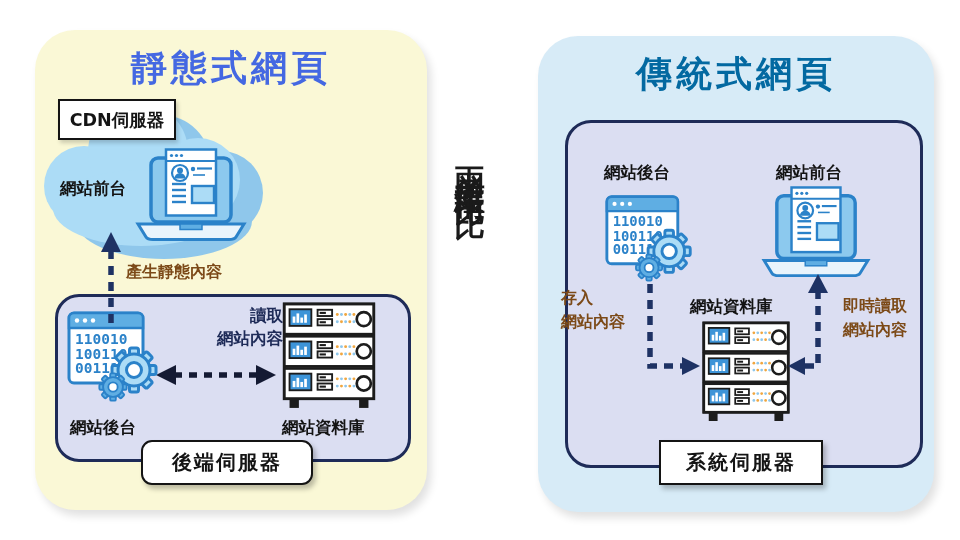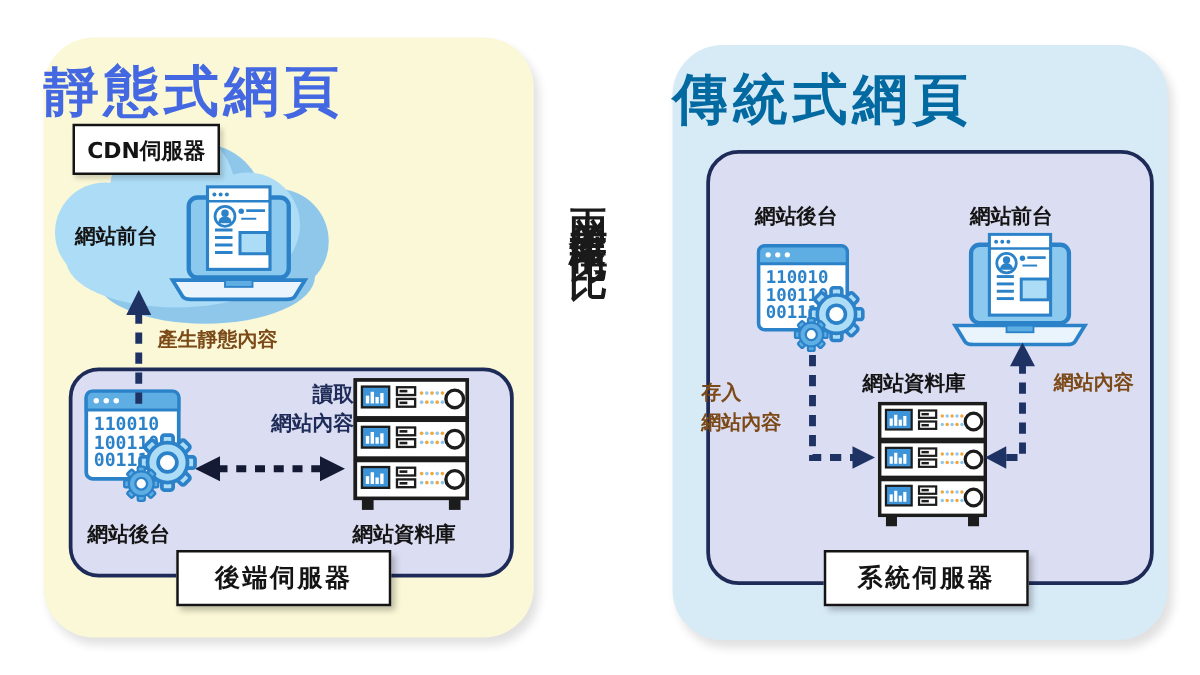--- a/index.html
+++ b/index.html
@@ -3,28 +3,28 @@
 <meta charset="utf-8">
 <style>
   html,body{margin:0;padding:0;background:#ffffff;}
   #stage{position:relative;width:960px;height:540px;background:#ffffff;overflow:hidden;
          font-family:"DejaVu Sans","Liberation Sans",sans-serif;}
   .abs{position:absolute;}
   
   .panel{border-radius:40px;box-shadow:4px 6px 8px rgba(0,0,0,0.12);}
   #left-panel{left:35px;top:30px;width:392px;height:480px;background:#FAF8D6;}
   #right-panel{left:538px;top:36px;width:396px;height:476px;background:#D7EBF7;}
-  .panel-title{font-size:44px;font-weight:700;letter-spacing:4px;width:100%;}
+  .panel-title{font-size:36px;font-weight:700;letter-spacing:4px;text-align:center;width:100%;}
   #left-title{left:35px;top:44px;width:392px;color:#4468E2;}
   #right-title{left:538px;top:50px;width:396px;color:#0369a1;}
   
   .tagbox{background:#ffffff;border:2.5px solid #141414;display:flex;align-items:center;
           justify-content:center;font-weight:700;color:#141414;box-shadow:3px 4px 5px rgba(0,0,0,0.25);}
   #cdn-box{left:58px;top:99px;width:114px;height:37px;font-size:17.5px;box-shadow:2px 3px 4px rgba(0,0,0,0.18);align-items:center;}
-  #backend-server-box{left:141px;top:440px;width:168px;height:41px;font-size:20px;letter-spacing:2px;z-index:9;}
+  #backend-server-box{left:141px;top:440px;width:168px;height:41px;font-size:20px;letter-spacing:2px;z-index:9;border-radius:11px;}
   #system-server-box{left:659px;top:440px;width:160px;height:41px;font-size:20px;letter-spacing:2px;z-index:9;text-align:right;}
   
   .inner-box{background:#DBDEF2;border:3px solid #1E2B58;}
   #left-inner{left:55px;top:294px;width:350px;height:162px;border-radius:24px;}
   #right-inner{left:565px;top:120px;width:352px;height:342px;border-radius:26px;}
   
   .lbl{font-size:16.5px;font-weight:700;color:#141414;white-space:nowrap;}
   .lbl-brown{font-size:16px;font-weight:700;color:#7C4A18;text-align:left;line-height:24px;white-space:nowrap;}
   .lbl-navy{font-size:16.5px;font-weight:700;color:#1E2B58;text-align:right;line-height:23px;white-space:nowrap;}
   
@@ -240,21 +240,21 @@
     </g>
     <rect x="57" y="38" width="22" height="17" fill="#ACDCF6" stroke="#2B82C9" stroke-width="2.4"></rect>
     <path d="M3,76 L109,76 L101,89 Q99.5,91.5 94,91.5 L18,91.5 Q12.5,91.5 11,89 Z" fill="#E9F4FC" stroke="#2B82C9" stroke-width="3"></path>
     <rect x="45" y="76" width="22" height="5.5" fill="#5FAEE3" stroke="#2B82C9" stroke-width="1.5"></rect>
   </svg>
 
   <svg class="abs" style="left:638px;top:266px" width="64" height="114" viewBox="0 0 64 114">
     <polyline points="12,2 12,100 46,100" fill="none" stroke="#1E3264" stroke-width="5.5" stroke-dasharray="9 7"></polyline>
     <polygon points="62,100 44,91 44,109" fill="#1E3264"></polygon>
   </svg>
-  <div class="abs lbl-brown" style="left:561px;top:302px;width:82px">
+  <div class="abs lbl-brown" style="left:561px;top:286px;width:82px">
     <div>存入</div>
     <div>網站內容</div>
   </div>
 
   <div class="abs lbl" style="left:690px;top:296px">網站資料庫</div>
 
   <svg class="abs" style="left:697px;top:316px" width="98" height="112" viewBox="0 0 100 104">
     <rect x="7" y="2" width="86" height="91" fill="#fff" stroke="#1c1c1c" stroke-width="3"></rect>
     <use href="#srv-unit" transform="translate(7,2)"></use>
     <use href="#srv-unit" transform="translate(7,33)"></use>
@@ -262,20 +262,21 @@
     <rect x="12" y="93" width="9" height="9" fill="#1c1c1c"></rect>
     <rect x="79" y="93" width="9" height="9" fill="#1c1c1c"></rect>
   </svg>
 
   <svg class="abs" style="left:788px;top:274px" width="52" height="104" viewBox="0 0 52 104">
     <polygon points="30,0 20,19 40,19" fill="#1E3264"></polygon>
     <polyline points="30,16 30,92 14,92" fill="none" stroke="#1E3264" stroke-width="5.5" stroke-dasharray="9 7"></polyline>
     <polygon points="0,92 17,83 17,101" fill="#1E3264"></polygon>
   </svg>
   <div class="abs lbl-brown" style="left:843px;top:294px;width:88px">
+    <div>即時讀取</div>
     <div>網站內容</div>
   </div>
 
   <div id="system-server-box" class="abs tagbox">
     <span>系統伺服器</span>
   </div>
 
 </div>
 
 </body></html>

